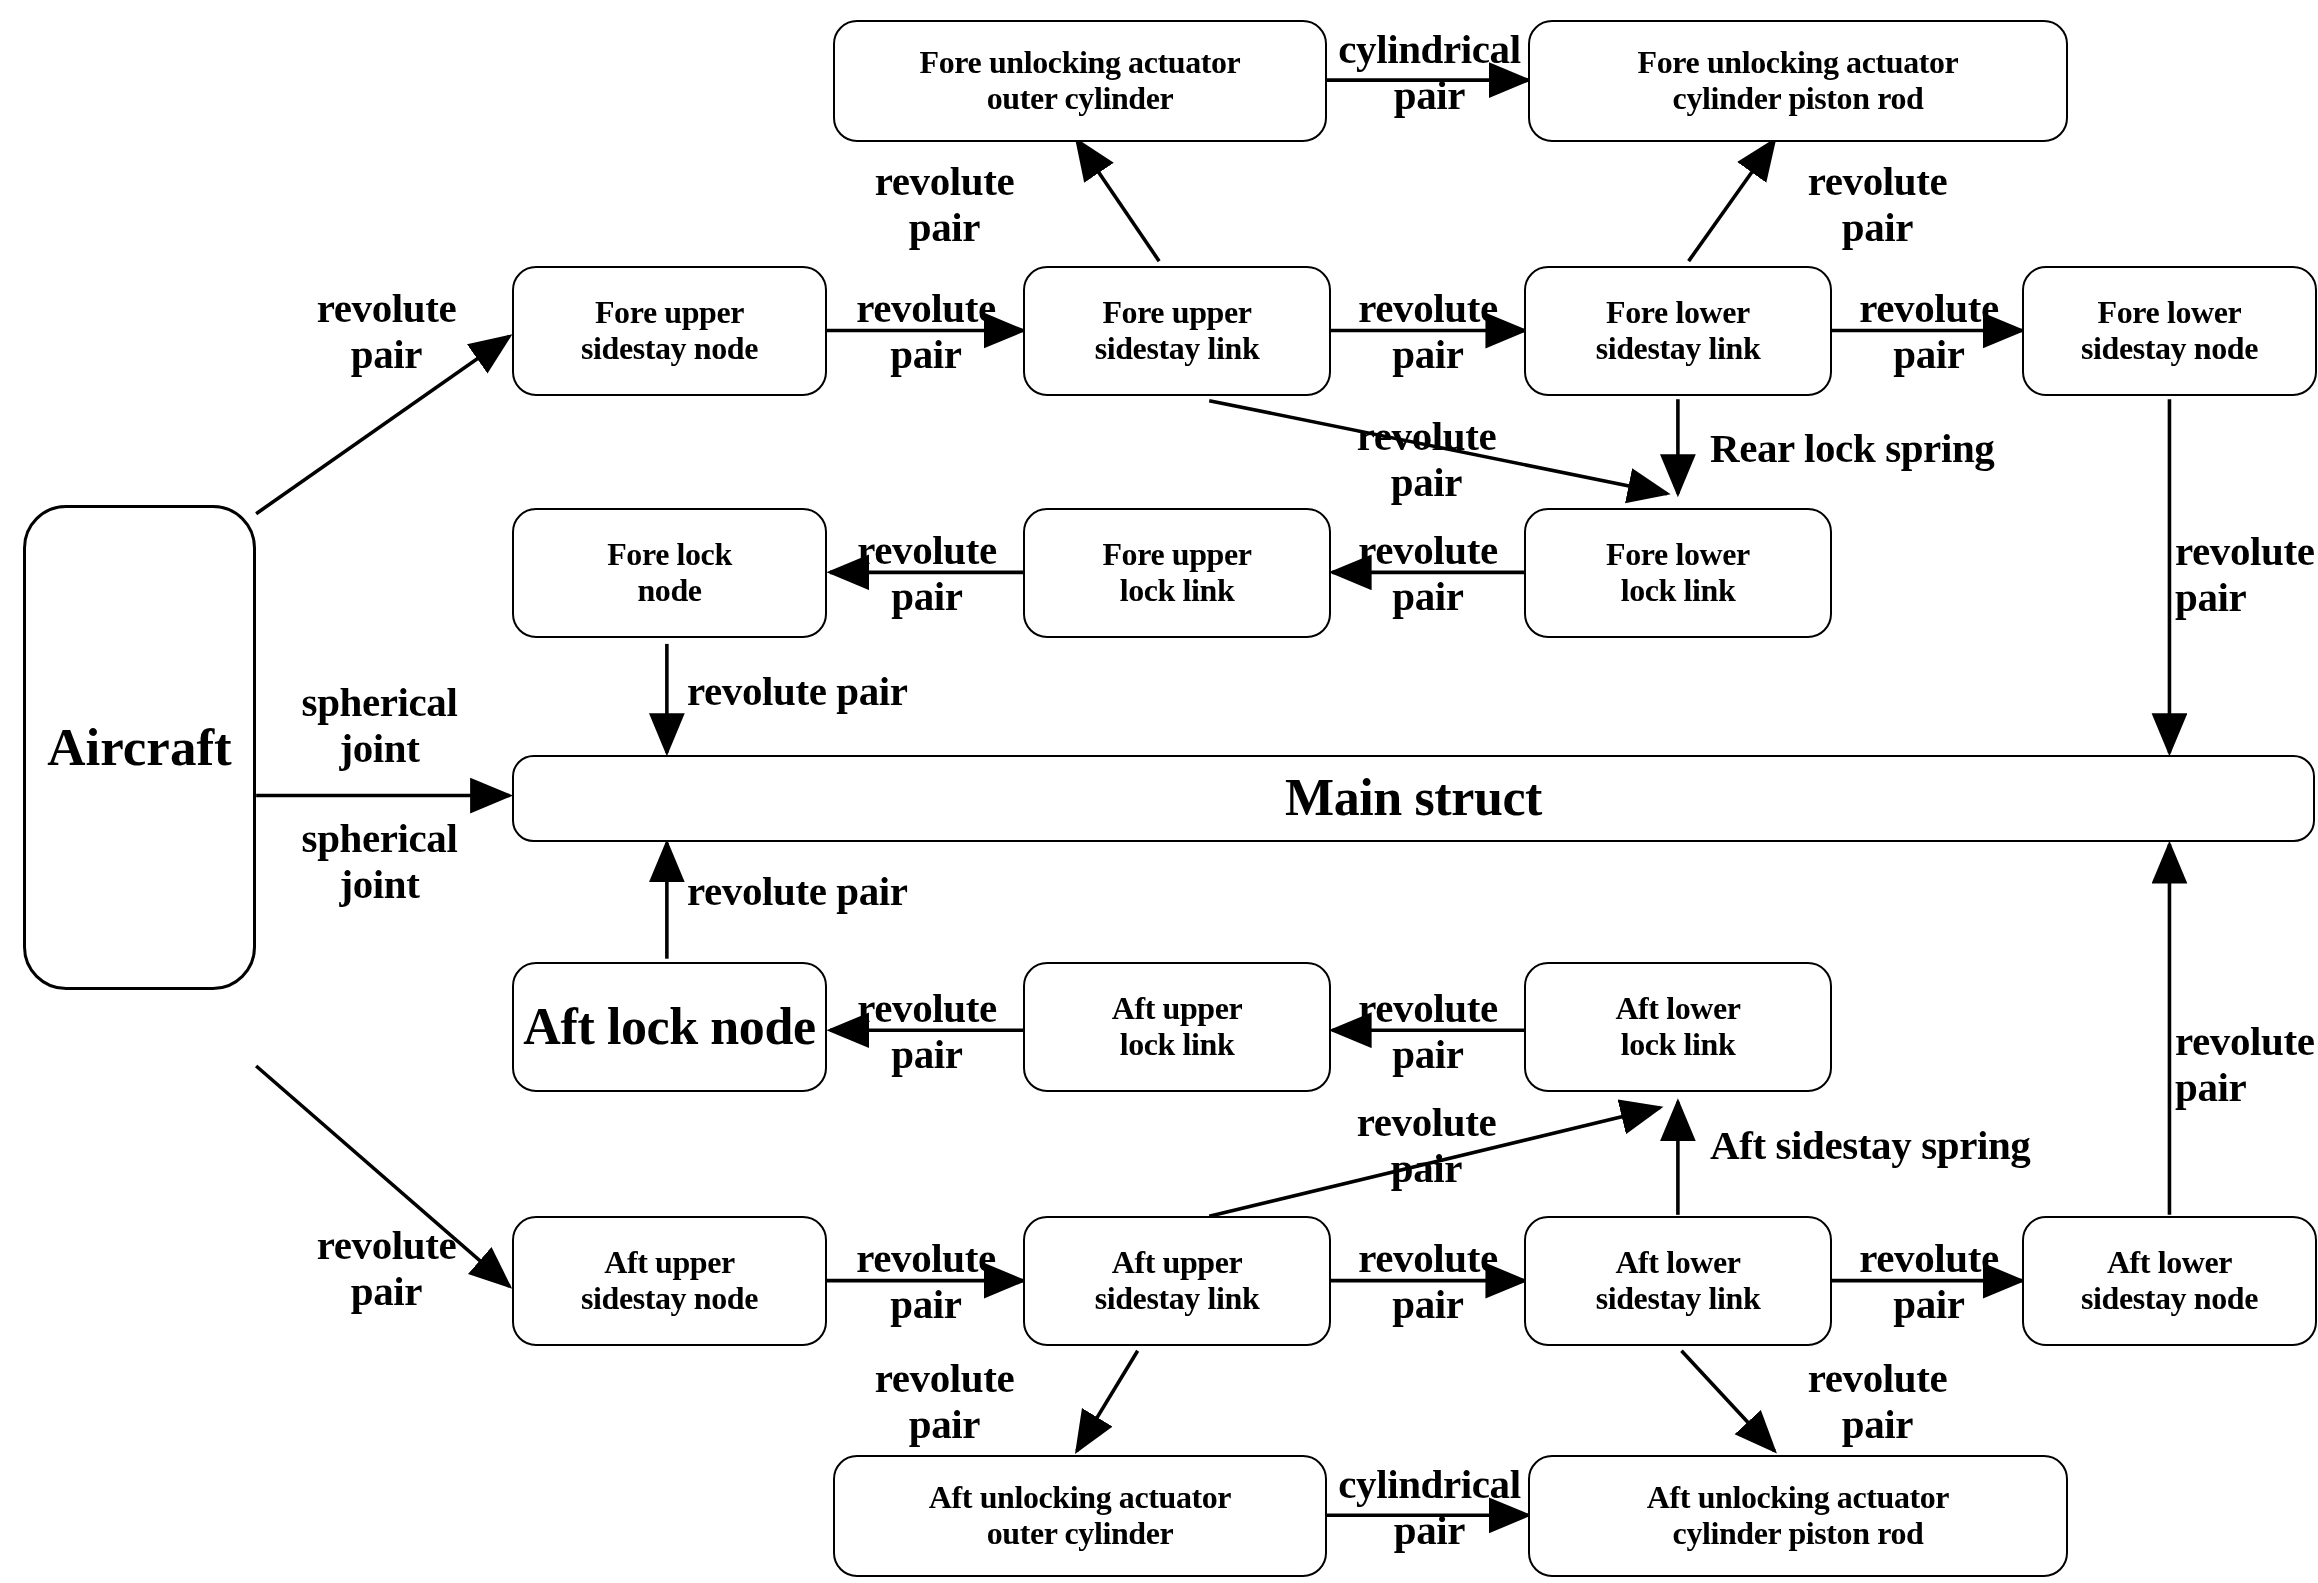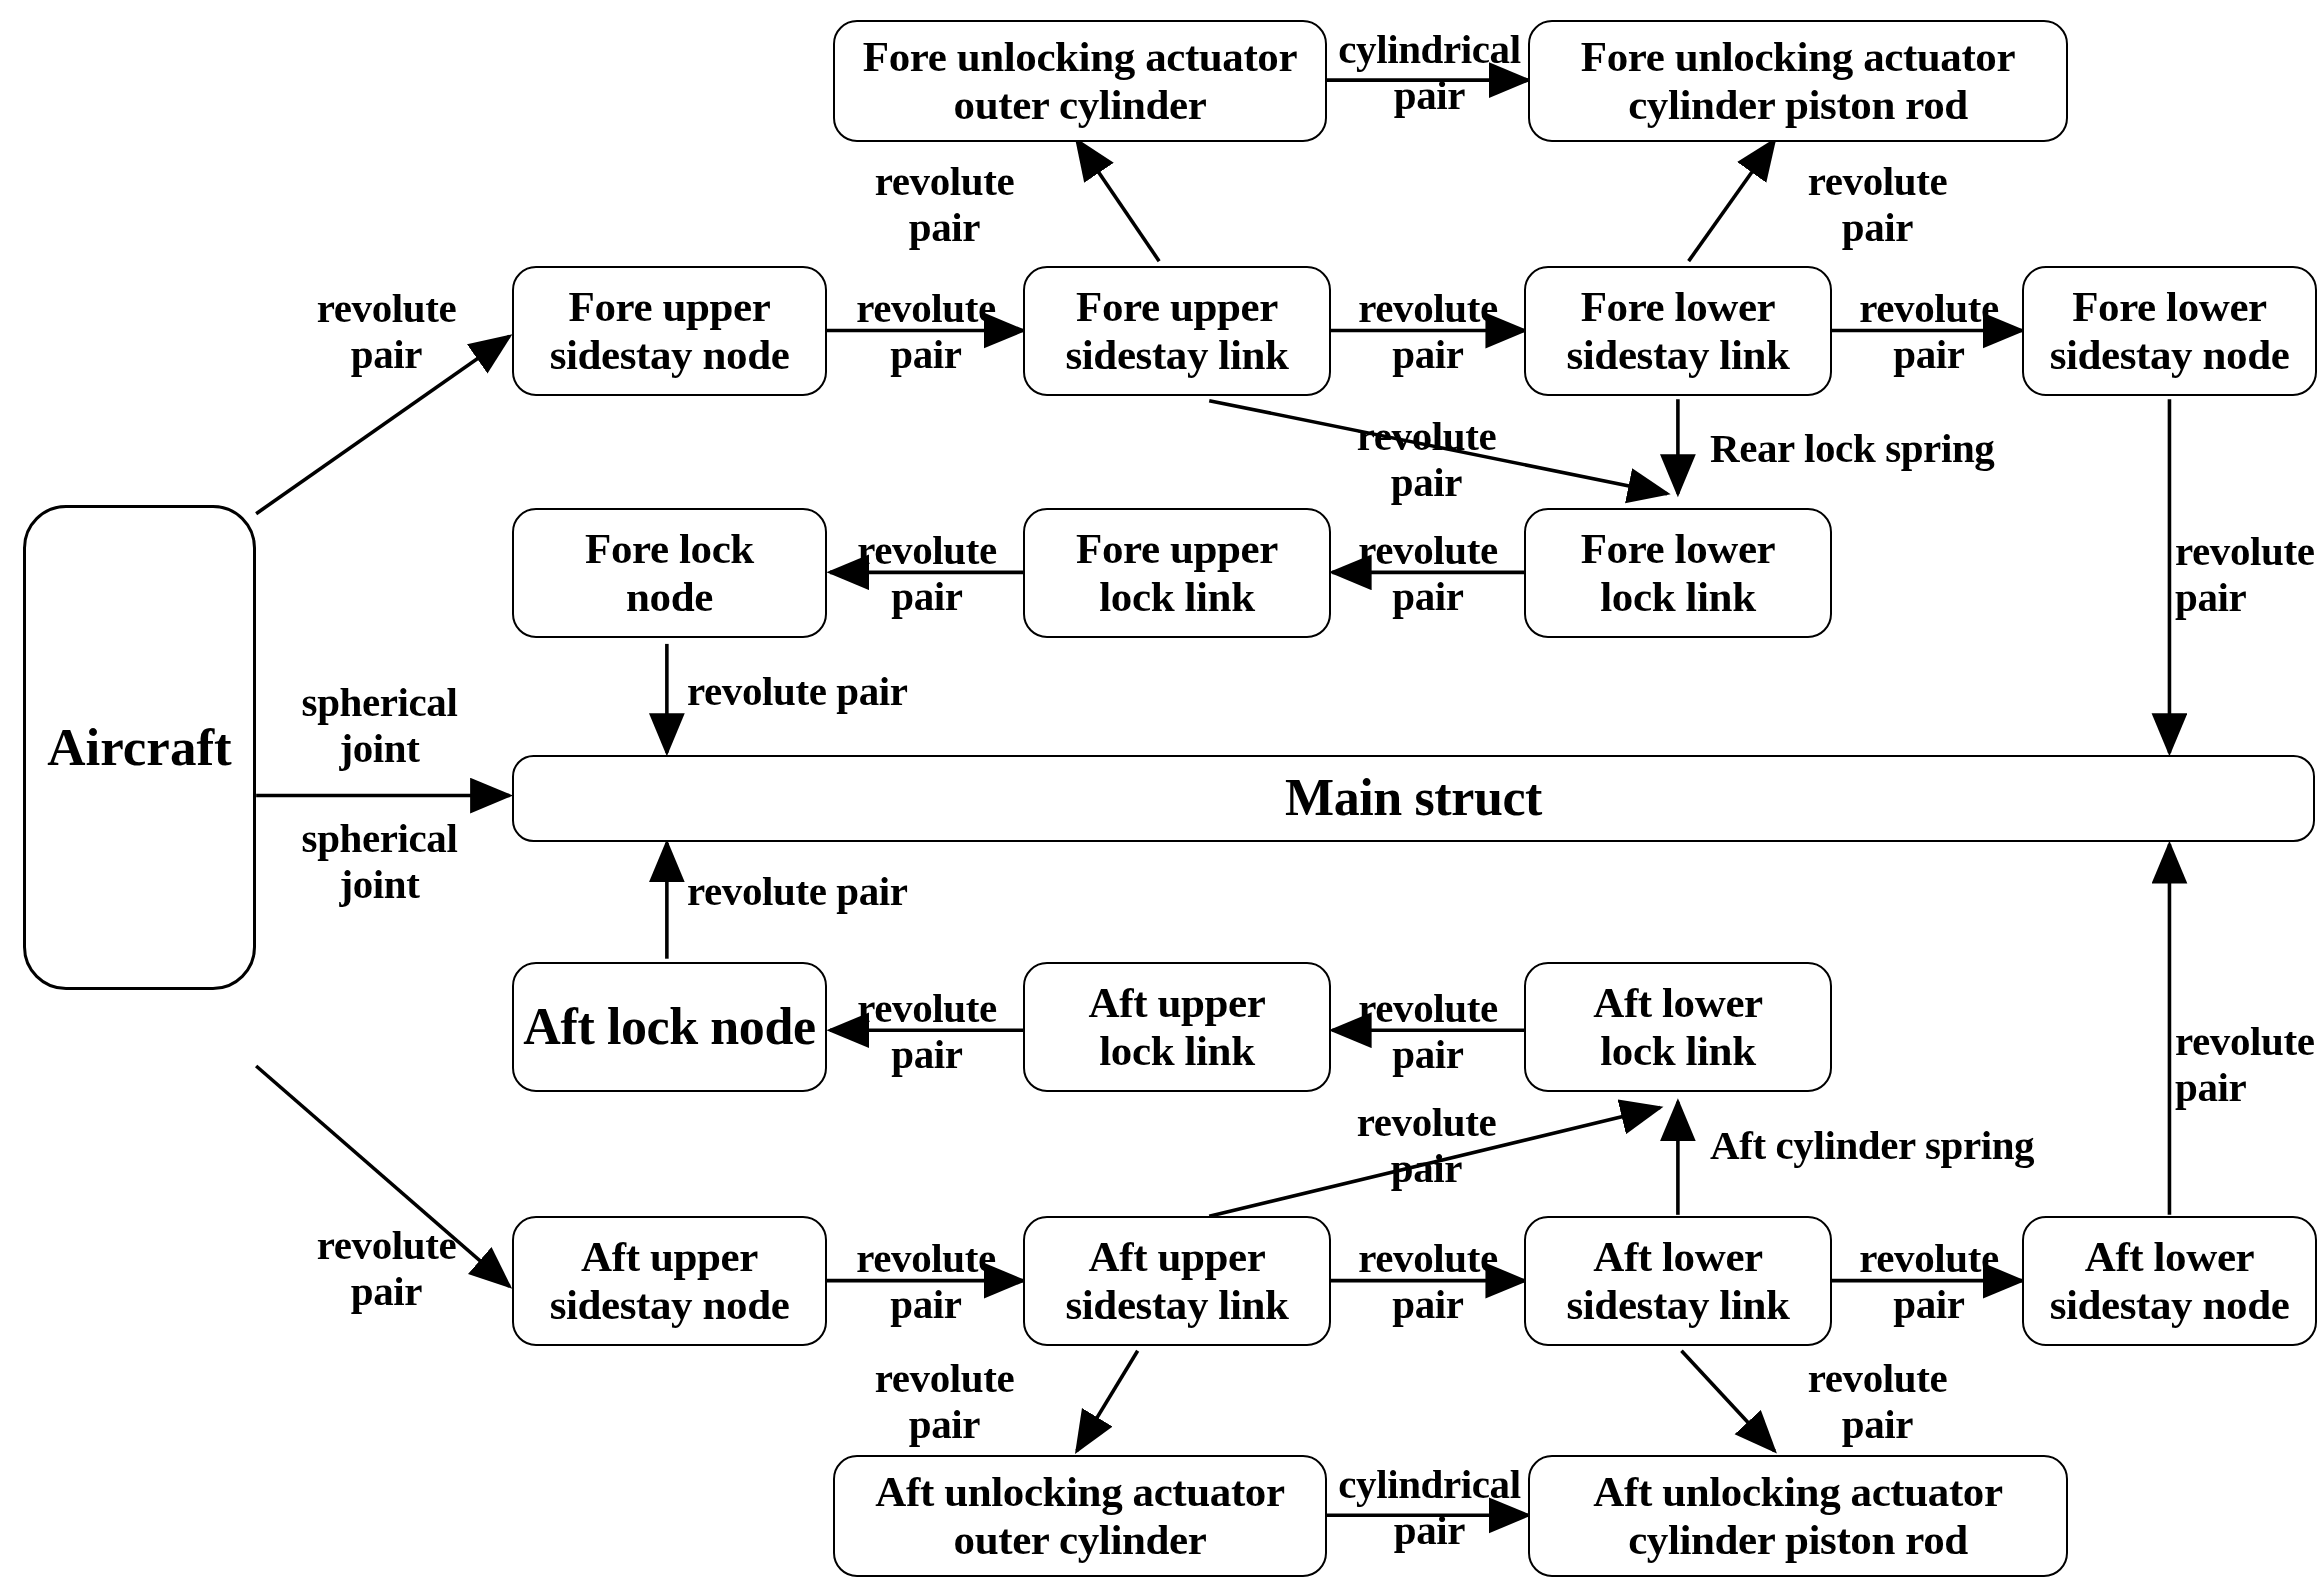--- a/index.html
+++ b/index.html
@@ -6,21 +6,21 @@
   body{width:2319px;height:1584px;overflow:hidden;
        font-family:"Liberation Serif","DejaVu Serif",serif;}
   #stage{position:relative;width:2319px;height:1584px;background:#fff;}
   svg.layer{position:absolute;left:0;top:0;width:2319px;height:1584px;}
   .node{position:absolute;box-sizing:border-box;background:#fff;
         border:2.9px solid #000;border-radius:24px;
         display:flex;align-items:center;justify-content:center;
         text-align:center;font-weight:bold;color:#000;
         line-height:1.12;letter-spacing:-0.4px;}
   .node span{display:block;padding:0 5.7px;}
-  .n-2line{font-size:43px;}
+  .n-2line{font-size:32px;}
   .n-1line{font-size:52px;}
   .aircraft{font-size:53px;border-radius:43px;border-width:3.6px;letter-spacing:0px;}
   .mainstruct{font-size:52px;border-radius:21.5px;justify-content:center;}
   .elabel{position:absolute;color:#000;font-weight:bold;font-size:41px;
           text-align:center;line-height:1.12;letter-spacing:-0.4px;
           white-space:pre-line;}
 </style>
 </head>
 <body>
 
@@ -199,21 +199,21 @@
   <div class="elabel" style="left:834px;top:986px;width:186px;"><span>revolute<br>pair</span></div>
 
   <div class="elabel" style="left:1323px;top:1100px;width:207px;"><span>revolute<br>pair</span></div>
 
   <div class="elabel" style="left:272px;top:1223px;width:229px;"><span>revolute<br>pair</span></div>
 
   <div class="elabel" style="left:833px;top:1236px;width:186px;"><span>revolute<br>pair</span></div>
 
   <div class="elabel" style="left:1335px;top:1236px;width:186px;"><span>revolute<br>pair</span></div>
 
-  <div class="elabel" style="left:1710px;top:1123px;width:401px;text-align:left;"><span>Aft cylinder spring</span></div>
+  <div class="elabel" style="left:1710px;top:1123px;width:401px;text-align:left;"><span>Aft sidestay spring</span></div>
 
   <div class="elabel" style="left:1836px;top:1236px;width:186px;"><span>revolute<br>pair</span></div>
 
   <div class="elabel" style="left:2175px;top:529px;width:186px;text-align:left;"><span>revolute<br>pair</span></div>
 
   <div class="elabel" style="left:1331px;top:1462px;width:197px;"><span>cylindrical<br>pair</span></div>
 
   <div class="elabel" style="left:841px;top:1356px;width:207px;"><span>revolute<br>pair</span></div>
 
   <div class="elabel" style="left:1774px;top:1356px;width:207px;"><span>revolute<br>pair</span></div>

